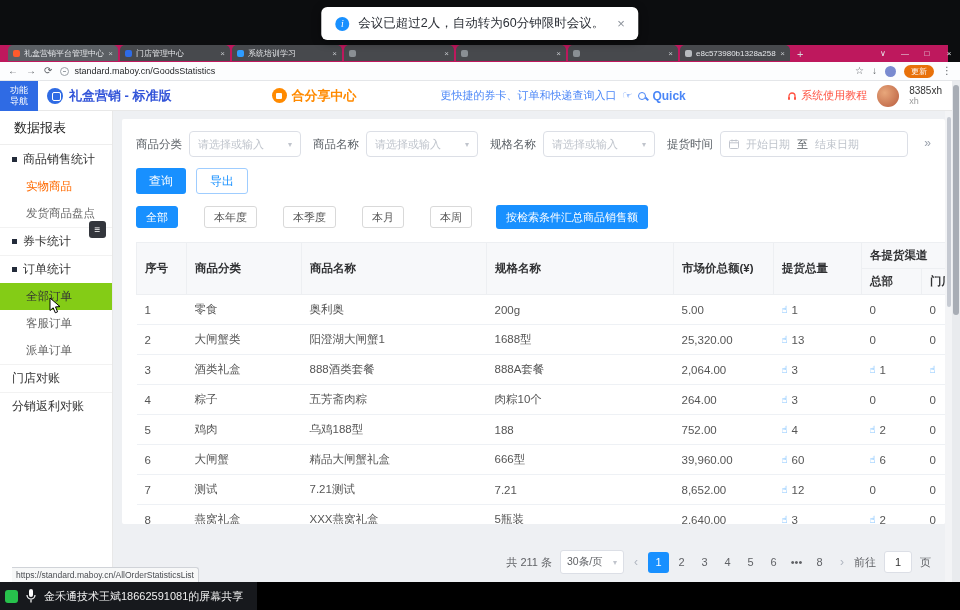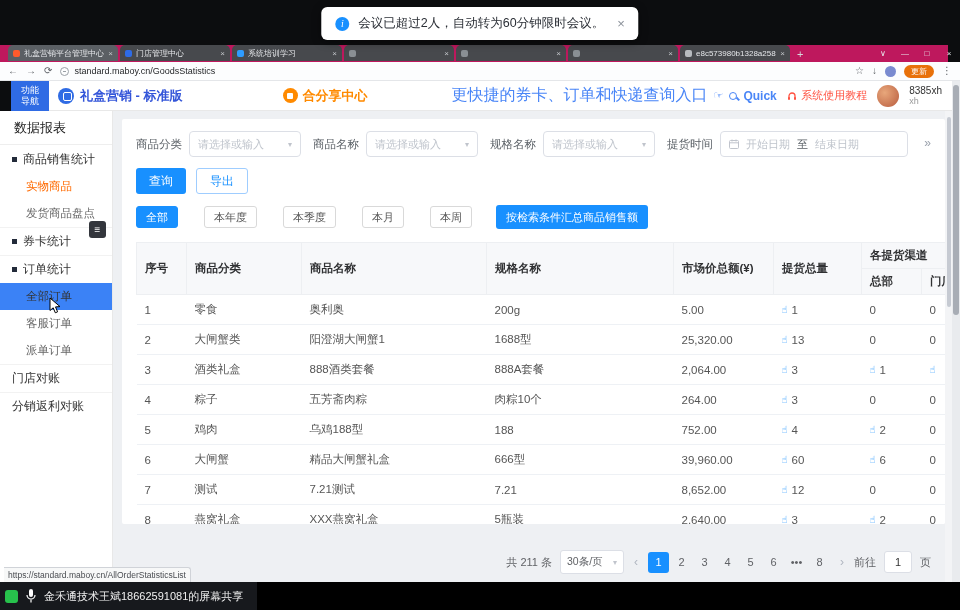--- a/index.html
+++ b/index.html
@@ -22,50 +22,50 @@
 .addr{position:absolute;top:62px;left:0;right:0;height:19px;background:#fcfdfe;display:flex;align-items:center;padding:0 8px;gap:8px;border-bottom:1px solid #e4e6e9}
 .nav-ic{font-size:10px;color:#5f6368;line-height:1}
 .url{display:flex;align-items:center;gap:5px;flex:1;font-size:9px;color:#26282b}
 .site-ic{width:9px;height:9px;border:1px solid #9aa0a6;border-radius:50%;display:inline-block;position:relative}
 .site-ic::after{content:"";position:absolute;left:2px;top:3.5px;width:3px;height:1px;background:#9aa0a6}
 .addr-right{display:flex;align-items:center;gap:8px}
 .avatar-mini{width:11px;height:11px;border-radius:50%;background:#7a8bd0;display:inline-block}
 .update-pill{height:13px;padding:0 7px;border-radius:7px;background:#e8710a;color:#fff;font-size:8px;display:flex;align-items:center}
 
 
-.app-header{position:absolute;top:81px;left:11px;right:8px;height:30px;background:#fff;border-bottom:1px solid #e8e8e8;display:flex;align-items:center}
+.app-header{position:absolute;top:81px;left:0;right:8px;height:30px;background:#fff;border-bottom:1px solid #e8e8e8;display:flex;align-items:center}
 .func-nav{width:38px;height:30px;background:#2f6be4;color:#fff;font-size:9px;line-height:11px;display:flex;align-items:center;justify-content:center;text-align:center;padding:0 8px;flex:none}
 .brand{display:flex;align-items:center;gap:6px;margin-left:9px;flex:none}
 .brand-logo{width:16px;height:16px;border-radius:50%;background:#2f6be4;position:relative;flex:none}
 .brand-logo::after{content:"";position:absolute;left:4.5px;top:4.5px;width:7px;height:7px;border:1.4px solid #fff;border-radius:2px}
 .brand-name{font-size:13px;font-weight:bold;color:#3355d9;white-space:nowrap}
 .share-center{display:flex;align-items:center;gap:5px;margin-left:100px;flex:none}
 .share-ic{width:15px;height:15px;border-radius:50%;background:#ff8a00;position:relative;flex:none}
 .share-ic::after{content:"";position:absolute;left:4.5px;top:4.5px;width:6px;height:6px;background:#fff;border-radius:1px}
 .share-label{font-size:13px;font-weight:bold;color:#ff8a00;white-space:nowrap}
 .quick-entry{margin-left:84px;display:flex;align-items:center;gap:6px;flex:none}
-.entry-text{font-size:16px;color:#4a86f7;white-space:nowrap}
+.entry-text{font-size:11px;color:#4a86f7;white-space:nowrap}
 .pointer-ic{font-size:11px;color:#4a86f7}
 .search-ic{width:8px;height:8px;border:1.5px solid #4a86f7;border-radius:50%;position:relative;display:inline-block}
 .search-ic::after{content:"";position:absolute;left:5.5px;top:5.5px;width:4px;height:1.5px;background:#4a86f7;transform:rotate(45deg)}
 .quick-label{font-size:12px;color:#4a86f7;font-weight:bold}
 .header-right{margin-left:auto;display:flex;align-items:center;gap:10px;padding-right:10px}
 .tutorial{display:flex;align-items:center;gap:4px;font-size:11px;color:#ff5242;white-space:nowrap}
 .avatar{width:22px;height:22px;border-radius:50%;background:radial-gradient(circle at 35% 35%,#e8a77b,#b85c3e);flex:none}
 .user-name{font-size:10px;color:#333;line-height:11px}
 .user-sub{font-size:9px;color:#999;line-height:10px}
 
 
 .sidebar{position:absolute;top:111px;left:0;bottom:28px;width:113px;background:#fff;border-right:1px solid #e8e8e8}
 .sidebar-title{height:34px;display:flex;align-items:center;padding-left:14px;font-size:13px;font-weight:normal;color:#222;border-bottom:1px solid #eee}
 .side-item{height:28px;display:flex;align-items:center;font-size:12px;color:#333;padding-left:12px;gap:6px;cursor:default}
 .side-item.l2{padding-left:26px;font-size:11.5px;color:#666;height:27px}
 .bullet{width:5px;height:5px;background:#232b3a;flex:none}
 .side-item.orange{color:#ff6a00}
-.side-item.selected{background:#3b82f6;color:#333}
+.side-item.selected{background:#84cc16;color:#333}
 .side-item.divided{border-top:1px solid #f2f2f2}
 .side-handle{position:absolute;left:89px;top:221px;width:17px;height:17px;background:#33363c;border-radius:3px;display:flex;align-items:center;justify-content:center;color:#fff;font-size:10px;z-index:8}
 
 
 .main{position:absolute;left:113px;top:111px;width:832px;bottom:28px;background:#eef0f3;overflow:hidden}
 .card{position:absolute;left:9px;top:8px;width:823px;height:405px;background:#fff;border-radius:2px;overflow:hidden;padding:12px 14px}
 .filters{display:flex;align-items:center;gap:12px;position:relative}
 .fgroup{display:flex;align-items:center;gap:7px;flex:none}
 .flabel{font-size:11.5px;color:#5a6066;white-space:nowrap}
 .fselect{width:112px;height:26px;border:1px solid #dcdfe6;border-radius:4px;display:flex;align-items:center;padding:12px 8px;background:#fff}
@@ -104,21 +104,21 @@
 .app-sb{position:absolute;left:945px;top:111px;bottom:28px;width:7px;background:#f3f4f6}
 .app-sb .thumb{position:absolute;left:1.5px;top:6px;width:4px;height:190px;background:#c6cad2;border-radius:2px}
 .br-sb{position:absolute;left:952px;top:81px;bottom:28px;width:8px;background:#e9ebee}
 .br-sb .thumb{position:absolute;left:1px;top:4px;width:6px;height:230px;background:#a8adb5;border-radius:3px}
 
 
 .bottom-bar{position:absolute;left:0;right:0;bottom:0;height:28px;background:#000;display:flex;align-items:center}
 .share-left{display:flex;align-items:center;gap:7px;background:#17191d;height:28px;padding:0 14px 0 5px}
 .green-ic{width:13px;height:13px;border-radius:3px;background:#27c24c;flex:none}
 .share-text{font-size:11px;color:#f0f0f0;white-space:nowrap}
-.link-preview{position:absolute;left:4px;bottom:28px;height:15px;background:#f7f8f8;border:1px solid #d0d3d8;border-left:none;border-bottom:none;border-radius:0 3px 0 0;display:flex;align-items:center;padding:0 4px;font-size:8.5px;color:#4a4d52;z-index:40;white-space:nowrap}
+.link-preview{position:absolute;left:12px;bottom:28px;height:15px;background:#f7f8f8;border:1px solid #d0d3d8;border-left:none;border-bottom:none;border-radius:0 3px 0 0;display:flex;align-items:center;padding:0 4px;font-size:8.5px;color:#4a4d52;z-index:40;white-space:nowrap}
 
 
 .toast{position:absolute;left:50%;transform:translateX(-50%);top:7px;height:33px;background:#fff;border-radius:6px;box-shadow:0 2px 10px rgba(0,0,0,.4);display:flex;align-items:center;gap:9px;padding:0 14px;z-index:60}
 .info-ic{width:14px;height:14px;border-radius:50%;background:#1890ff;color:#fff;font-size:10px;font-style:italic;display:flex;align-items:center;justify-content:center;flex:none;font-family:"Liberation Serif",serif}
 .toast-text{font-size:12.5px;color:#2b2f36;white-space:nowrap}
 .toast-close{font-size:13px;color:#8a9099;margin-left:4px}
 
 .cursor{position:absolute;left:49px;top:297px;z-index:70}
 </style>
 </head>

